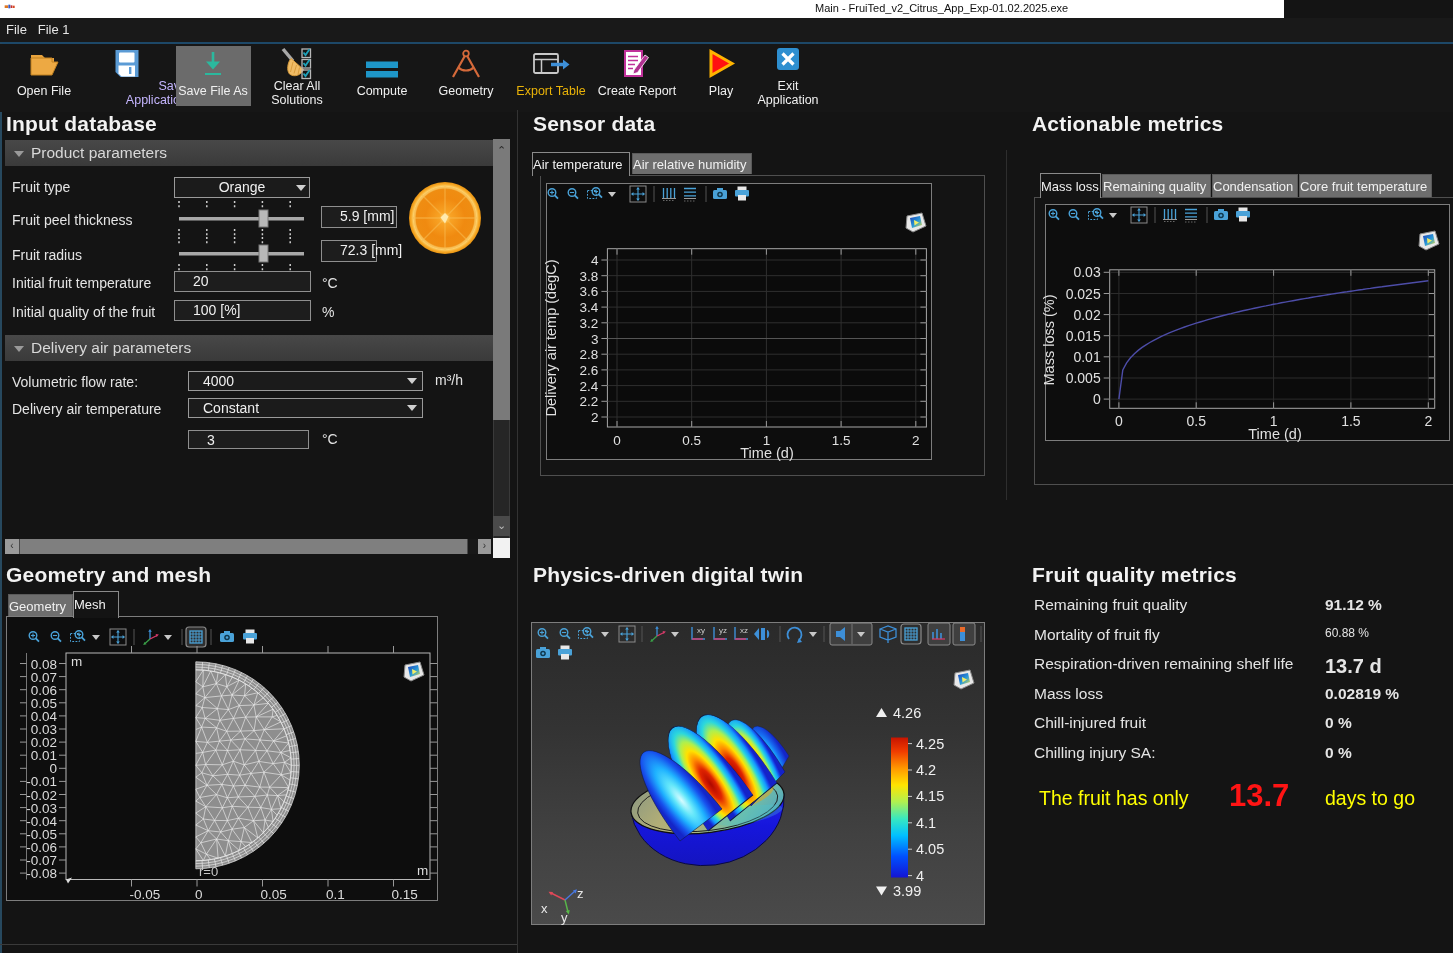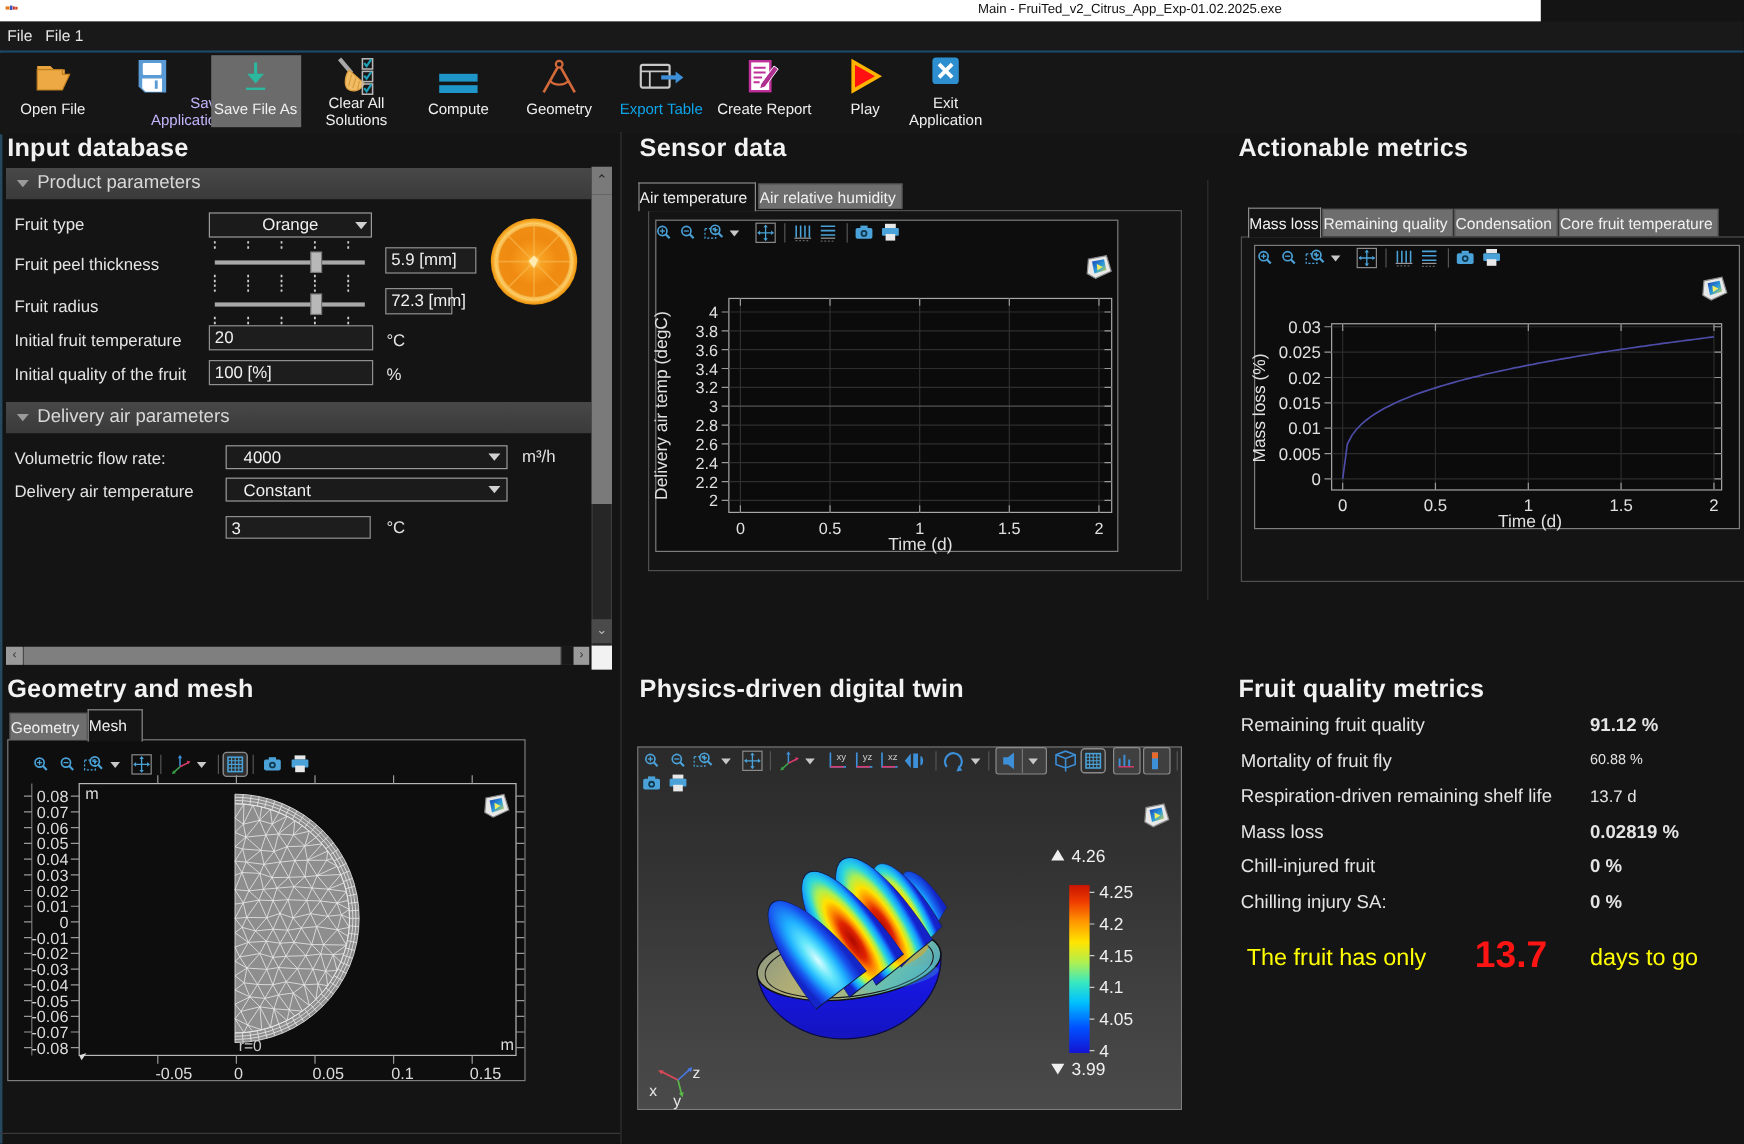--- a/index.html
+++ b/index.html
@@ -1,21 +1,21 @@
 <!DOCTYPE html>
 <html><head><meta charset="utf-8">
 <style>
 *{margin:0;padding:0;box-sizing:border-box}
 html,body{width:1453px;height:953px;overflow:hidden;background:#141414;
  font-family:"Liberation Sans",sans-serif;color:#e8e8e8;}
 .abs{position:absolute}
 .hd{position:absolute;font-weight:bold;font-size:21px;color:#f2f2f2;letter-spacing:0.2px}
 .lbl{position:absolute;font-size:14px;color:#e4e4e4;white-space:nowrap}
 .inp{position:absolute;background:#1d1d1d;border:1px solid #8f8f8f;color:#f0f0f0;
- font-size:14px;line-height:19px;padding-left:4px;white-space:nowrap}
+ font-size:14px;line-height:19px;padding-left:18px;white-space:nowrap}
 .combo{position:absolute;background:#1b1b1b;border:1px solid #9a9a9a;color:#f0f0f0;
  font-size:14px;line-height:19px;white-space:nowrap}
 .caret{position:absolute;width:0;height:0;border-left:5px solid transparent;
  border-right:5px solid transparent;border-top:6px solid #d0d0d0}
 .secbar{position:absolute;left:5px;width:488px;height:26px;
  background:linear-gradient(#484848,#3a3a3a);color:#d8d8d8;font-size:15.5px;line-height:26px}
 .tab{position:absolute;font-size:13px;color:#f0f0f0;text-align:left;white-space:nowrap;overflow:hidden}
 .tab.on{background:#141414;border:1px solid #8a8a8a;border-bottom:none;z-index:3}
 .tab.off{background:#6e6e6e;border:1px solid #5a5a5a;border-bottom:none}
 .panel{position:absolute;border:1px solid #7d7d7d;background:#0e0e0e}
@@ -82,21 +82,21 @@
       <path d="M18.8 8 L7 29 M21.2 8 L33 29" stroke="#d4693a" stroke-width="2.2" fill="none"></path>
       <path d="M12.5 19.5 C16 23.5 24 23.5 27.5 19.5" stroke="#d4693a" stroke-width="2" fill="none"></path>
     </svg>
     <div class="abs" style="left:406px;top:84px;width:120px;text-align:center;font-size:12.5px;color:#f0f0f0">Geometry</div>
     <svg style="left:531px;top:48px" width="40" height="32" viewBox="0 0 40 32">
       <rect x="3" y="6" width="24" height="19" rx="1.5" fill="none" stroke="#c8c8c8" stroke-width="1.8"></rect>
       <path d="M3 11.5 h24 M10.5 11.5 V25" stroke="#c8c8c8" stroke-width="1.5"></path>
       <path d="M20 16.5 h13" stroke="#3d8fd8" stroke-width="3.5"></path>
       <path d="M32 11.5 l6.5 5 -6.5 5z" fill="#3d8fd8"></path>
     </svg>
-    <div class="abs" style="left:491px;top:84px;width:120px;text-align:center;font-size:12.5px;color:#0ea5e9">Export Table</div>
+    <div class="abs" style="left:491px;top:84px;width:120px;text-align:center;font-size:12.5px;color:#eab308">Export Table</div>
     <svg style="left:617px;top:48px" width="40" height="32" viewBox="0 0 40 32">
       <rect x="8" y="3" width="17" height="25" fill="#fff" stroke="#c0309a" stroke-width="2"></rect>
       <path d="M11 8.5h10M11 12.5h10M11 16.5h7M11 20.5h5" stroke="#c0309a" stroke-width="1.7"></path>
       <path d="M17 22 L28 7 L31.5 9.5 L20.5 24.5 L16 26z" fill="#b03090" stroke="#fff" stroke-width="0.8"></path>
     </svg>
     <div class="abs" style="left:577px;top:84px;width:120px;text-align:center;font-size:12.5px;color:#f0f0f0">Create Report</div>
     <svg style="left:701px;top:48px" width="40" height="32" viewBox="0 0 40 32">
       <path d="M10 3.5 L31 15.5 L10 27.5z" fill="#ff1111" stroke="#ffb400" stroke-width="3"></path>
     </svg>
     <div class="abs" style="left:661px;top:84px;width:120px;text-align:center;font-size:12.5px;color:#f0f0f0">Play</div>
@@ -613,21 +613,21 @@
     <path d="M2 4 L17 1 L21 14 L8 20 L1 16z" fill="#e8e8e8" stroke="#888" stroke-width="1"></path>
     <path d="M5 6 L15 4 L17 13 L7 16z" fill="url(#clg4)"></path>
     <path d="M9 8 l5 2.5 -4.5 3z" fill="#f2ee66"></path>
   </svg>
 <div class="hd" style="left:1032px;top:563px">Fruit quality metrics</div>
 <div class="lbl" style="left:1034px;top:596px;font-size:15.5px">Remaining fruit quality</div>
 <div class="lbl" style="left:1325px;top:596px;font-size:15.5px;font-weight:bold">91.12 %</div>
 <div class="lbl" style="left:1034px;top:625.5px;font-size:15.5px">Mortality of fruit fly</div>
 <div class="lbl" style="left:1325px;top:625.5px;font-size:12px;font-weight:normal">60.88 %</div>
 <div class="lbl" style="left:1034px;top:655.0px;font-size:15.5px">Respiration-driven remaining shelf life</div>
-<div class="lbl" style="left:1325px;top:655.0px;font-size:14px;font-weight:normal">13.7 d</div>
+<div class="lbl" style="left:1325px;top:655.0px;font-size:20px;font-weight:bold">13.7 d</div>
 <div class="lbl" style="left:1034px;top:684.5px;font-size:15.5px">Mass loss</div>
 <div class="lbl" style="left:1325px;top:684.5px;font-size:15.5px;font-weight:bold">0.02819 %</div>
 <div class="lbl" style="left:1034px;top:714.0px;font-size:15.5px">Chill-injured fruit</div>
 <div class="lbl" style="left:1325px;top:714.0px;font-size:15.5px;font-weight:bold">0 %</div>
 <div class="lbl" style="left:1034px;top:743.5px;font-size:15.5px">Chilling injury SA:</div>
 <div class="lbl" style="left:1325px;top:743.5px;font-size:15.5px;font-weight:bold">0 %</div>
 <div class="abs" style="left:1039px;top:787px;font-size:19.5px;color:#ffff00">The fruit has only</div>
 <div class="abs" style="left:1229px;top:778px;font-size:31px;font-weight:bold;color:#ff1414">13.7</div>
 <div class="abs" style="left:1325px;top:787px;font-size:19.5px;color:#ffff00">days to go</div>
 </body></html>

